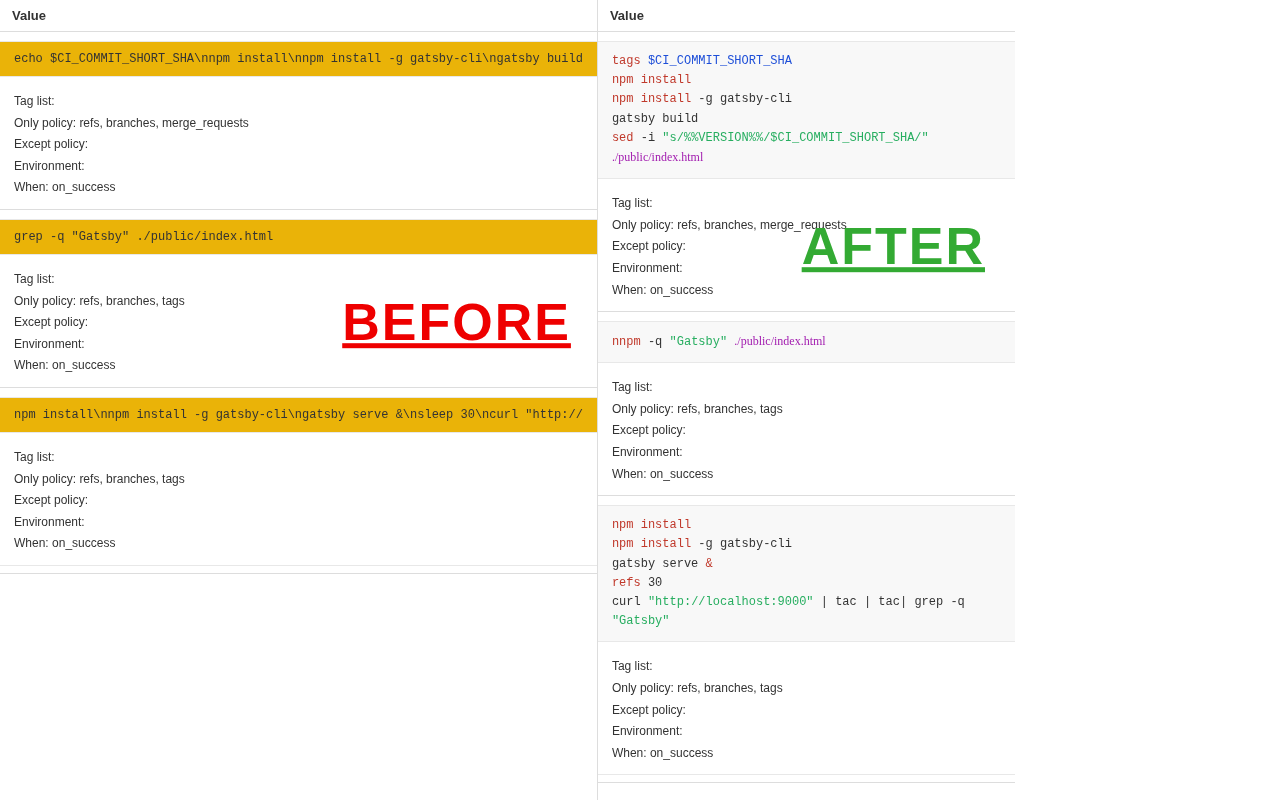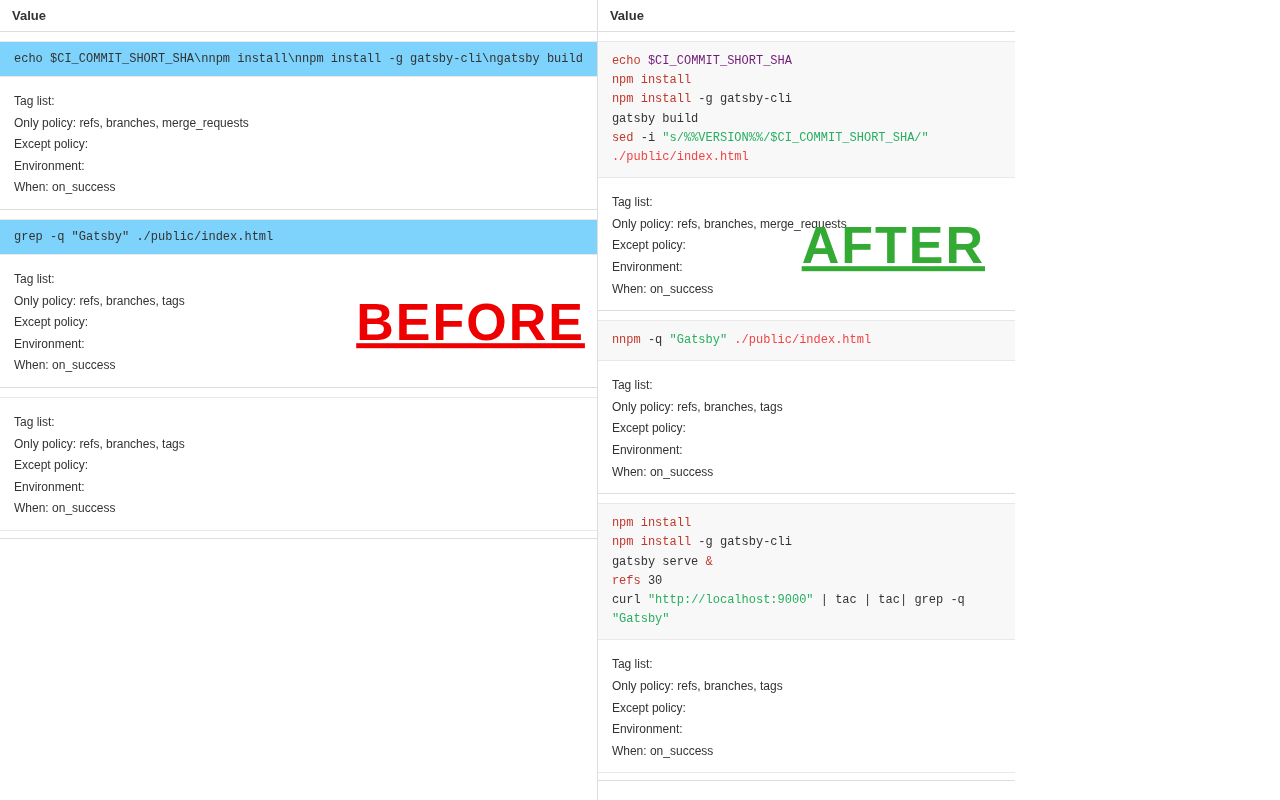--- a/index.html
+++ b/index.html
@@ -25,21 +25,21 @@
       padding: 8px 12px;
       font-weight: bold;
       font-size: 13px;
       border-bottom: 1px solid #ddd;
       background: #fff;
     }
     .section {
       border-bottom: 1px solid #ddd;
     }
     .code-block {
-      background: #7dd3fc;
+      background: #eab308;
       padding: 10px 14px;
       font-family: 'Courier New', Courier, monospace;
       font-size: 12px;
       white-space: pre;
       overflow: hidden;
       border-bottom: 1px solid #e8e8e8;
     }
     .code-block-styled {
       background: #f8f8f8;
       padding: 10px 14px;
@@ -53,21 +53,21 @@
       line-height: 1.8;
       font-size: 12px;
       background: #fff;
       position: relative;
     }
     .meta-block .label {
       font-weight: normal;
     }
     .before-label {
       position: absolute;
-      right: 12px;
+      right: 26px;
       top: 50%;
       transform: translateY(-50%);
       font-size: 52px;
       font-weight: 900;
       color: #e00;
       letter-spacing: 2px;
       font-family: Arial, sans-serif;
       text-decoration: underline;
       text-decoration-color: #e00;
     }
@@ -79,23 +79,23 @@
       font-size: 52px;
       font-weight: 900;
       color: #3a3;
       letter-spacing: 2px;
       font-family: Arial, sans-serif;
       text-decoration: underline;
       text-decoration-color: #3a3;
     }
     
     .kw-red { color: #c0392b; }
-    .kw-orange { color: #701a75; }
+    .kw-orange { color: #1d4ed8; }
     .str-green { color: #27ae60; }
-    .plain { color: #ef4444; }
+    .plain { color: #a21caf; font-family: Liberation Serif, serif; }
   </style>
 </head>
 <body>
 
 <div class="container">
 
   <div class="panel">
     <div class="panel-header">
       <span>Value</span>
     </div>
@@ -122,20 +122,21 @@
         <div><span class="label">Only policy:</span> <span>refs, branches, tags</span></div>
         <div><span class="label">Except policy:</span></div>
         <div><span class="label">Environment:</span></div>
         <div><span class="label">When:</span> <span>on_success</span></div>
         <div class="before-label">BEFORE</div>
       </div>
     </div>
 
     <div class="section">
       <div style="height:10px; background:#fff; border-bottom:1px solid #e8e8e8;"></div>
+      <div class="code-block">npm install\nnpm install -g gatsby-cli\ngatsby serve &amp;\nsleep 30\ncurl "http://</div>
       <div style="height:4px; background:#fff;"></div>
       <div class="meta-block">
         <div><span class="label">Tag list:</span></div>
         <div><span class="label">Only policy:</span> <span>refs, branches, tags</span></div>
         <div><span class="label">Except policy:</span></div>
         <div><span class="label">Environment:</span></div>
         <div><span class="label">When:</span> <span>on_success</span></div>
       </div>
       <div style="height:8px; background:#fff; border-top:1px solid #e8e8e8;"></div>
     </div>
@@ -143,21 +144,21 @@
   </div>
 
   <div class="panel-right">
     <div class="panel-header">
       <span>Value</span>
     </div>
 
     <div class="section">
       <div style="height:10px; background:#fff; border-bottom:1px solid #e8e8e8;"></div>
       <div class="code-block-styled">
-        <span class="kw-red">echo</span> <span class="kw-orange">$CI_COMMIT_SHORT_SHA</span><br>
+        <span class="kw-red">tags</span> <span class="kw-orange">$CI_COMMIT_SHORT_SHA</span><br>
         <span class="kw-red">npm install</span><br>
         <span class="kw-red">npm install</span> -g gatsby-cli<br>
         gatsby build<br>
         <span class="kw-red">sed</span> -i <span class="str-green">"s/%%VERSION%%/$CI_COMMIT_SHORT_SHA/"</span> <span class="plain">./public/index.html</span>
       </div>
       <div style="height:4px; background:#fff;"></div>
       <div class="meta-block" style="position:relative;">
         <div><span class="label">Tag list:</span></div>
         <div><span class="label">Only policy:</span> <span>refs, branches, merge_requests</span></div>
         <div><span class="label">Except policy:</span></div>

